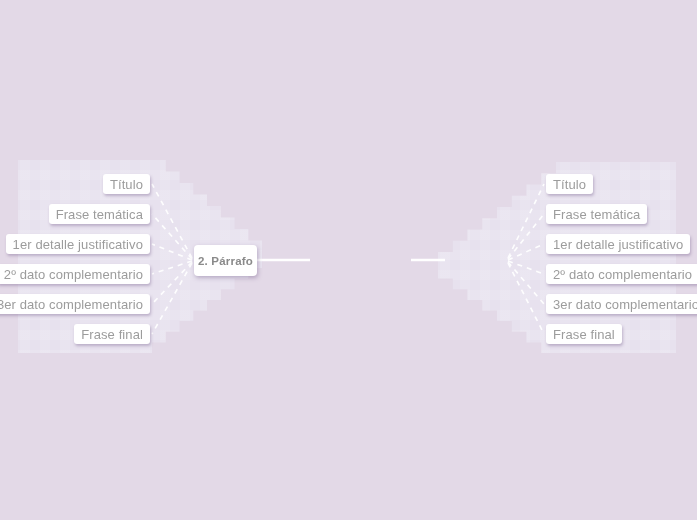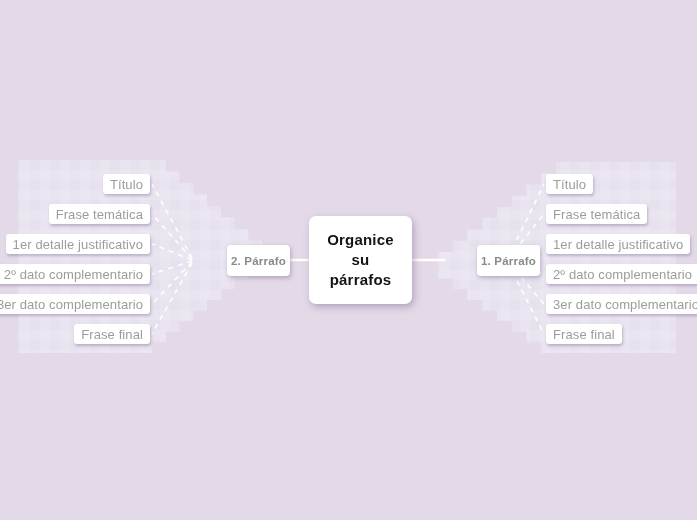--- a/index.html
+++ b/index.html
@@ -27,21 +27,21 @@
   .root-node{
     left:309px;top:216px;width:103px;height:88px;border-radius:7px;
     box-shadow:2px 3px 7px rgba(132,110,152,.5);
     font-weight:bold;font-size:15px;line-height:1.35;color:#141414;
     text-align:center;white-space:pre-line;letter-spacing:.2px;
   }
   .branch-node{
     width:63px;height:31px;top:245px;border-radius:4px;
     box-shadow:1px 2px 4px rgba(132,110,152,.5);
     font-weight:bold;font-size:11.5px;color:#8a8a8a;
-    font-stretch:condensed;letter-spacing:.2px;margin-left:33px;
+    font-stretch:condensed;letter-spacing:.2px;
   }
   .branch-left{left:194px;}
   .branch-right{left:444px;}
   .child{
     height:20px;border-radius:3px;padding:0 7px;
     box-shadow:1px 2px 3px rgba(132,110,152,.45);
     font-size:13px;color:#9c9c9c;font-stretch:condensed;
     white-space:nowrap;letter-spacing:.1px;
   }
   .child.right{left:546px;}
@@ -69,26 +69,22 @@
       <line x1="192" y1="263" x2="152" y2="334"></line>
       <line x1="508" y1="258" x2="544" y2="184"></line>
       <line x1="508" y1="259" x2="544" y2="214"></line>
       <line x1="508" y1="260" x2="544" y2="244"></line>
       <line x1="508" y1="261" x2="544" y2="274"></line>
       <line x1="508" y1="262" x2="544" y2="304"></line>
       <line x1="508" y1="263" x2="544" y2="334"></line>
     </g>
   </svg>
 
-  <div class="node root-node">Organice
-su
-párrafos</div>
 
   <div class="node branch-node branch-left">2. Párrafo</div>
-  <div class="node branch-node branch-right">1. Párrafo</div>
 
   <div class="node child left" style="top:174px">Título</div>
   <div class="node child left" style="top:204px">Frase temática</div>
   <div class="node child left" style="top:234px">1er detalle justificativo</div>
   <div class="node child left" style="top:264px">2º dato complementario</div>
   <div class="node child left" style="top:294px">3er dato complementario</div>
   <div class="node child left" style="top:324px">Frase final</div>
 
   <div class="node child right" style="top:174px">Título</div>
   <div class="node child right" style="top:204px">Frase temática</div>

